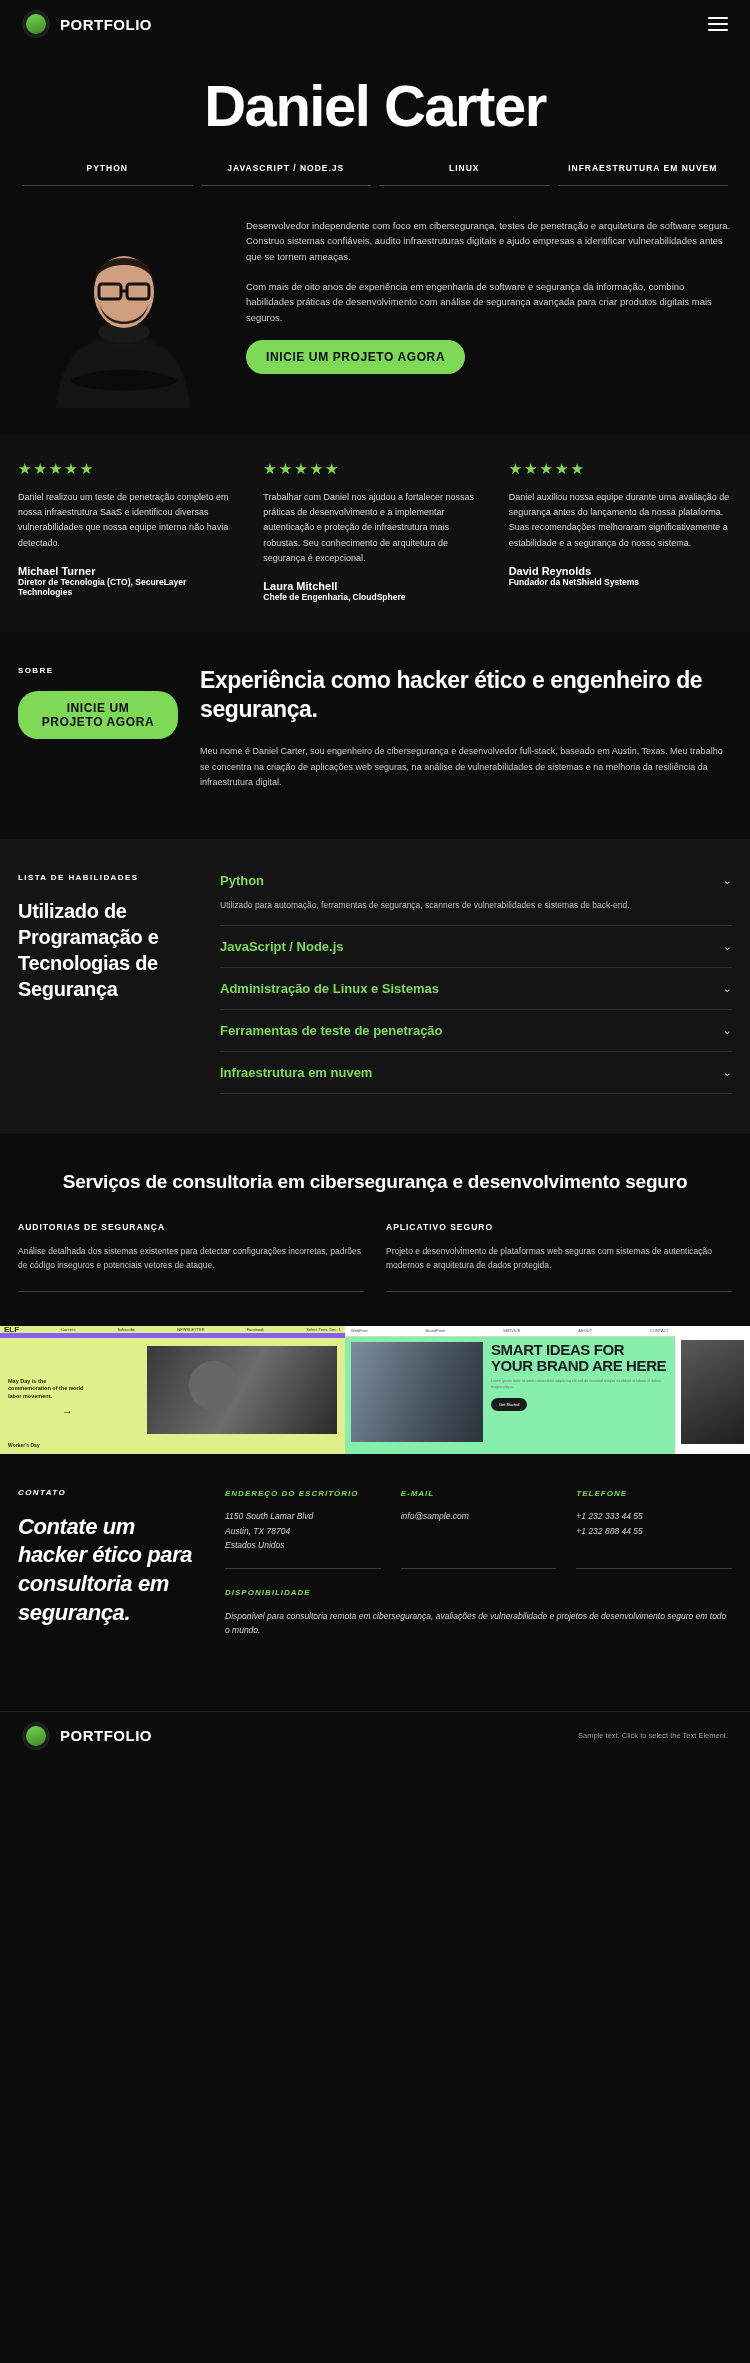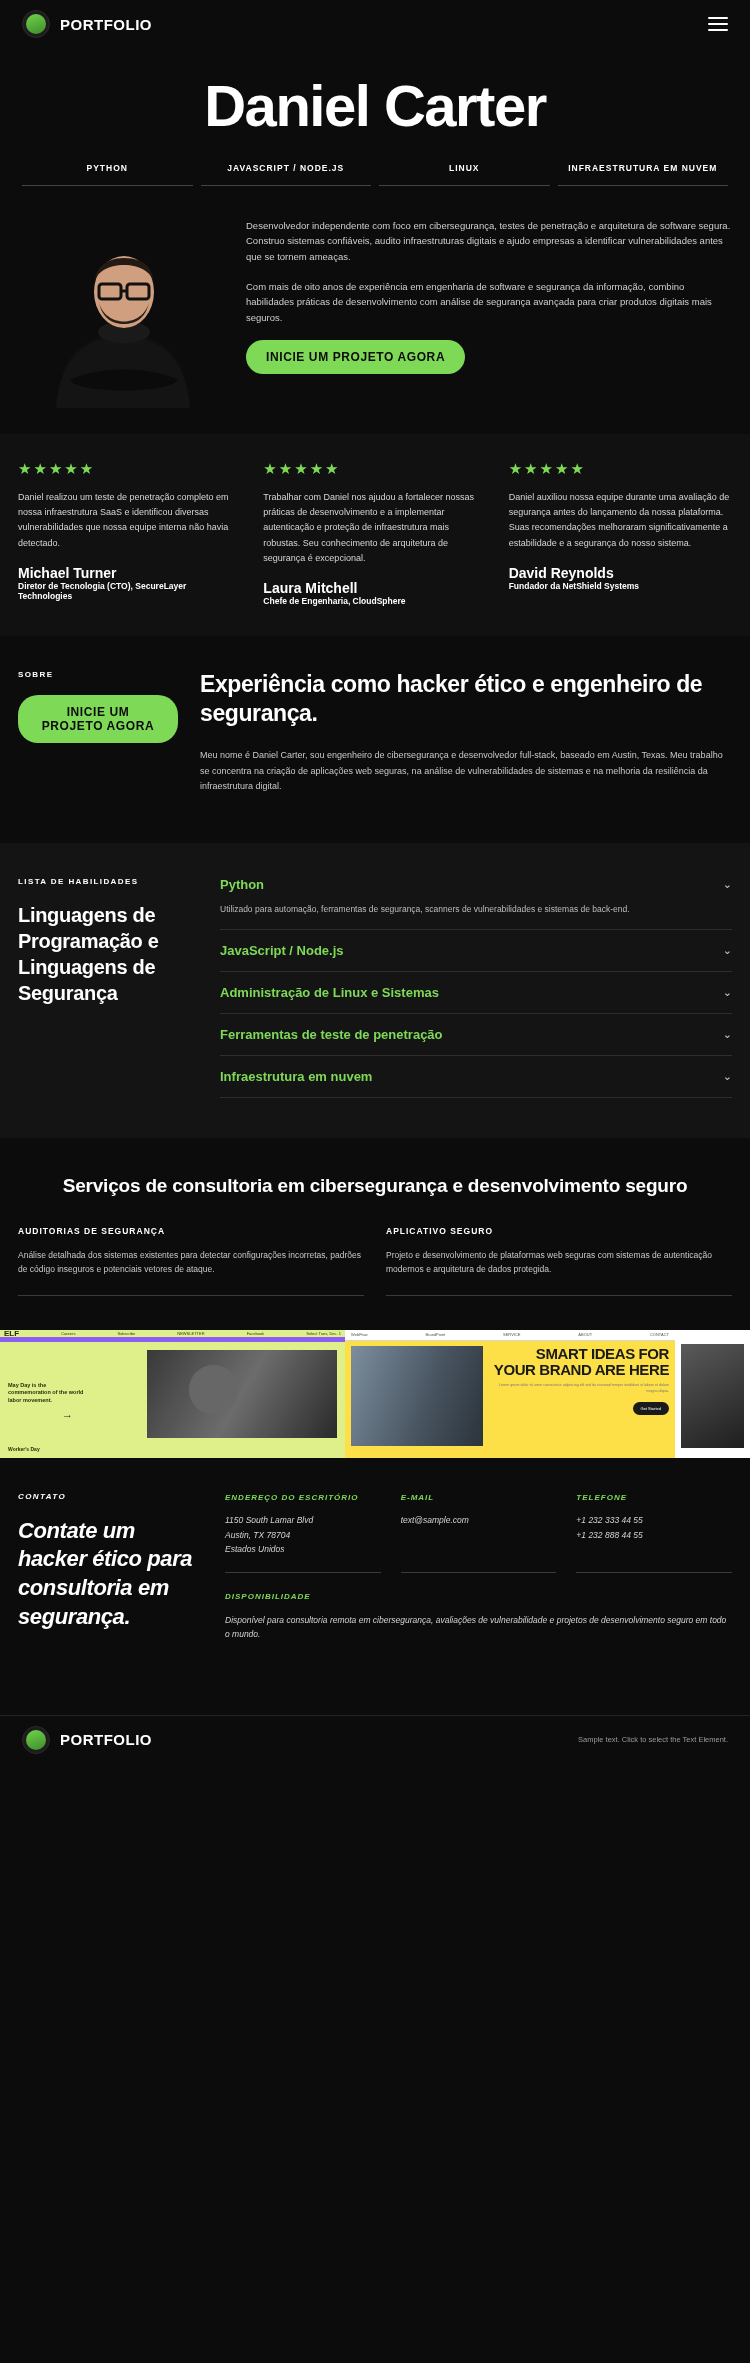--- a/index.html
+++ b/index.html
@@ -108,21 +108,21 @@
   .testimonials {
     display: flex;
     background: #111111;
     padding: 26px 18px 30px;
     gap: 22px;
     margin-top: 26px;
   }
   .t-card { flex: 1; }
   .stars { color: #7ed957; font-size: 15px; letter-spacing: 2px; margin-bottom: 12px; }
   .t-quote { font-size: 9px; line-height: 1.7; color: #d6d6d6; margin-bottom: 14px; }
-  .t-name { font-size: 14px; font-weight: bold; }
+  .t-name { font-size: 11px; font-weight: bold; }
   .t-role { font-size: 8.5px; font-weight: bold; color: #fff; }
 
   
   .about {
     background: #0c0c0c;
     display: flex;
     padding: 34px 18px 34px;
     gap: 22px;
   }
   .about-left { width: 160px; flex: 0 0 160px; }
@@ -186,21 +186,21 @@
     content: ""; position: absolute; inset: 0;
     background:
       radial-gradient(circle at 35% 45%, #6b6b6b 0 18%, transparent 19%),
       linear-gradient(120deg,#3a3a3a 0%, #707070 50%, #2a2a2a 100%);
     opacity: .95;
   }
   .g1-cap { position: absolute; left: 8px; top: 52px; width: 80px; font-size: 5.5px; color: #1e2a0c; font-weight: bold; line-height: 1.35; }
   .g1-arrow { position: absolute; left: 62px; top: 78px; font-size: 11px; color: #1e2a0c; }
   .g1-bl { position: absolute; left: 8px; bottom: 6px; font-size: 5px; color: #1e2a0c; font-weight: bold; }
 
-  .g2-inner { position: absolute; inset: 0; background: #fde047; text-align: right; }
+  .g2-inner { position: absolute; inset: 0; background: #86efac; }
   .g2-bar { position: absolute; top: 0; left: 0; right: 0; height: 11px; background: #fff; border-bottom: 1px solid #d8d5cc; display: flex; align-items: center; justify-content: space-between; padding: 0 6px; font-size: 4px; color: #555; }
   .g2-photo { position: absolute; left: 6px; top: 16px; width: 132px; height: 100px; background: #5b6b7a; overflow: hidden; }
   .g2-photo::after {
     content: ""; position: absolute; inset: 0;
     background: linear-gradient(110deg,#7c8e9e 0%, #46525e 60%, #2b333b 100%);
   }
   .g2-right { position: absolute; left: 146px; top: 16px; right: 6px; }
   .g2-h { font-size: 15px; font-weight: bold; color: #1a1a1a; line-height: 1.05; letter-spacing: -0.4px; }
   .g2-sub { font-size: 3.6px; color: #777; line-height: 1.6; margin-top: 6px; }
   .g2-btn { margin-top: 7px; display: inline-block; background: #1a1a1a; color: #fff; font-size: 4px; padding: 4px 8px; border-radius: 8px; }
@@ -323,21 +323,21 @@
     </div>
     <div class="about-right">
       <div class="about-title">Experiência como hacker ético e engenheiro de segurança.</div>
       <p>Meu nome é Daniel Carter, sou engenheiro de cibersegurança e desenvolvedor full-stack, baseado em Austin, Texas. Meu trabalho se concentra na criação de aplicações web seguras, na análise de vulnerabilidades de sistemas e na melhoria da resiliência da infraestrutura digital.</p>
     </div>
   </div>
 
   <div class="skills">
     <div class="skills-left">
       <div class="eyebrow">LISTA DE HABILIDADES</div>
-      <div class="skills-heading">Linguagens de Programação e Linguagens de Segurança</div>
+      <div class="skills-heading">Utilizado de Programação e Tecnologias de Segurança</div>
     </div>
     <div class="skills-right">
       <div class="acc-item">
         <div class="acc-head">
           <span class="acc-title">Python</span>
           <span class="chev">⌄</span>
         </div>
         <div class="acc-body">Utilizado para automação, ferramentas de segurança, scanners de vulnerabilidades e sistemas de back-end.</div>
       </div>
       <div class="acc-item">
@@ -429,21 +429,21 @@
     </div>
     <div class="contact-right">
       <div class="c-col">
         <div class="c-label">ENDEREÇO DO ESCRITÓRIO</div>
         <div class="c-text" style="white-space:pre-line">1150 South Lamar Blvd
 Austin, TX 78704
 Estados Unidos</div>
       </div>
       <div class="c-col">
         <div class="c-label">E-MAIL</div>
-        <div class="c-text">text@sample.com</div>
+        <div class="c-text">info@sample.com</div>
       </div>
       <div class="c-col">
         <div class="c-label">TELEFONE</div>
         <div class="c-text" style="white-space:pre-line">+1 232 333 44 55
 +1 232 888 44 55</div>
       </div>
       <div class="c-col c-wide">
         <div class="c-label">DISPONIBILIDADE</div>
         <div class="c-text">Disponível para consultoria remota em cibersegurança, avaliações de vulnerabilidade e projetos de desenvolvimento seguro em todo o mundo.</div>
       </div>

